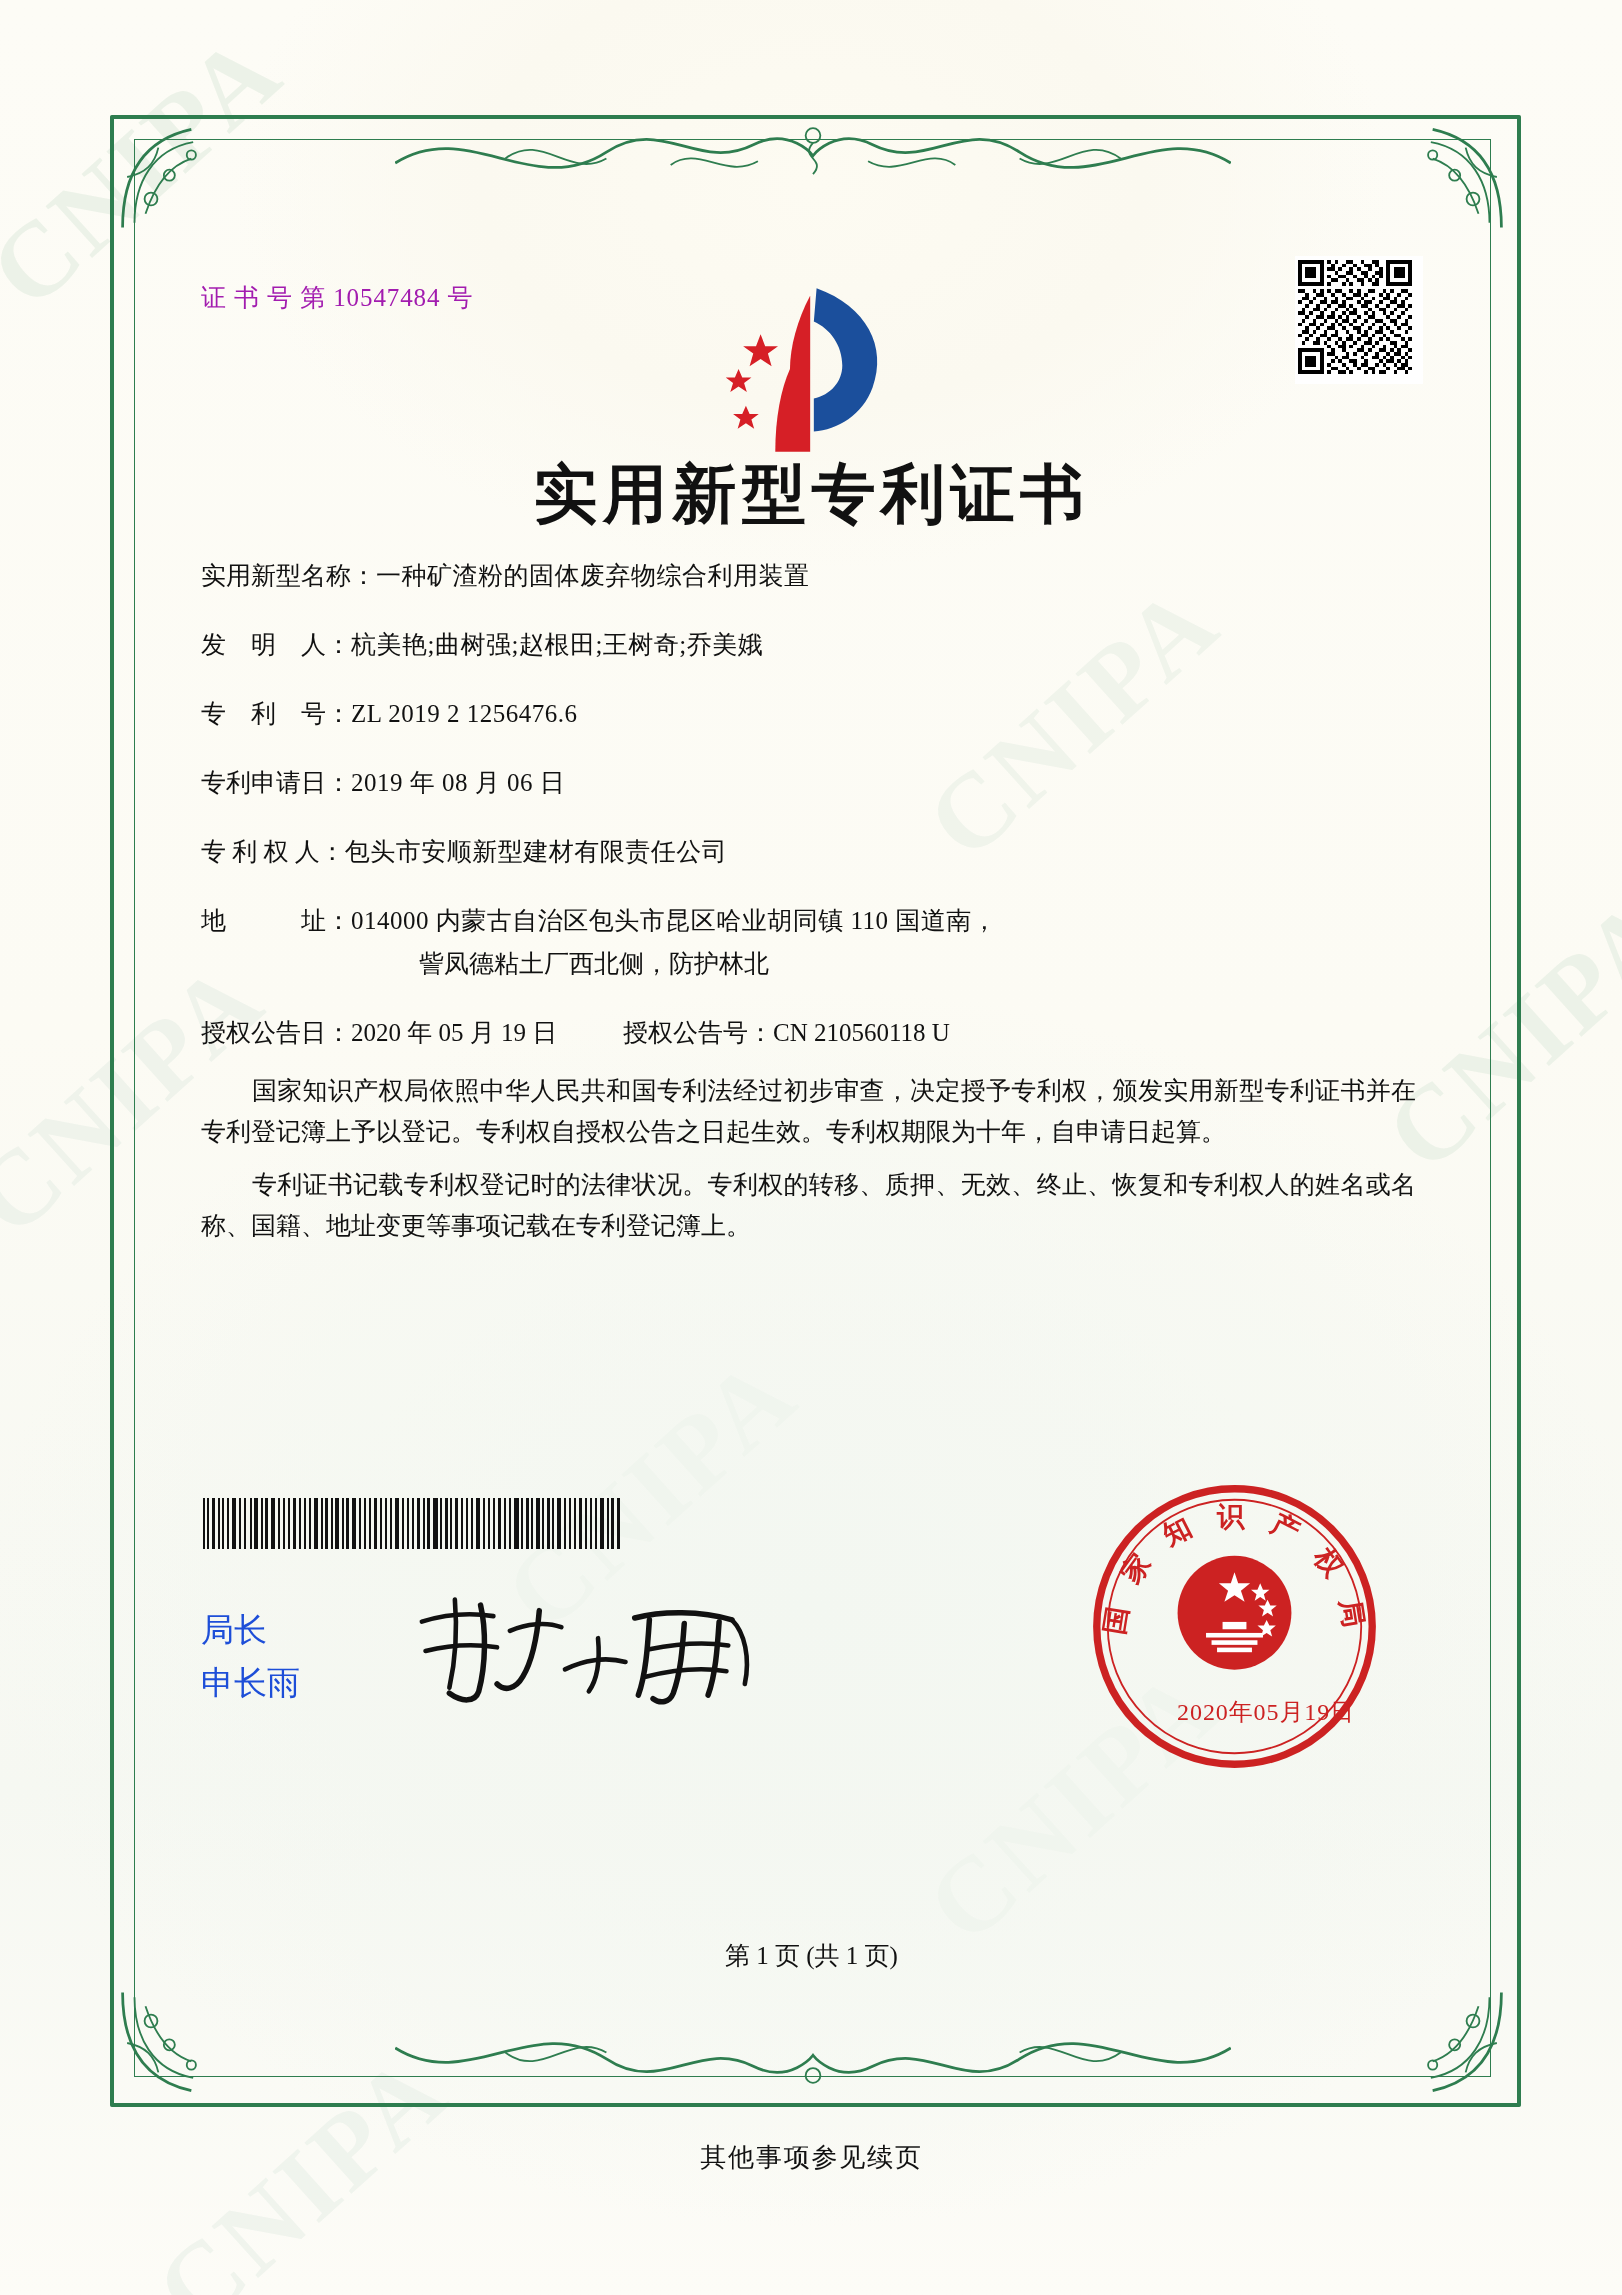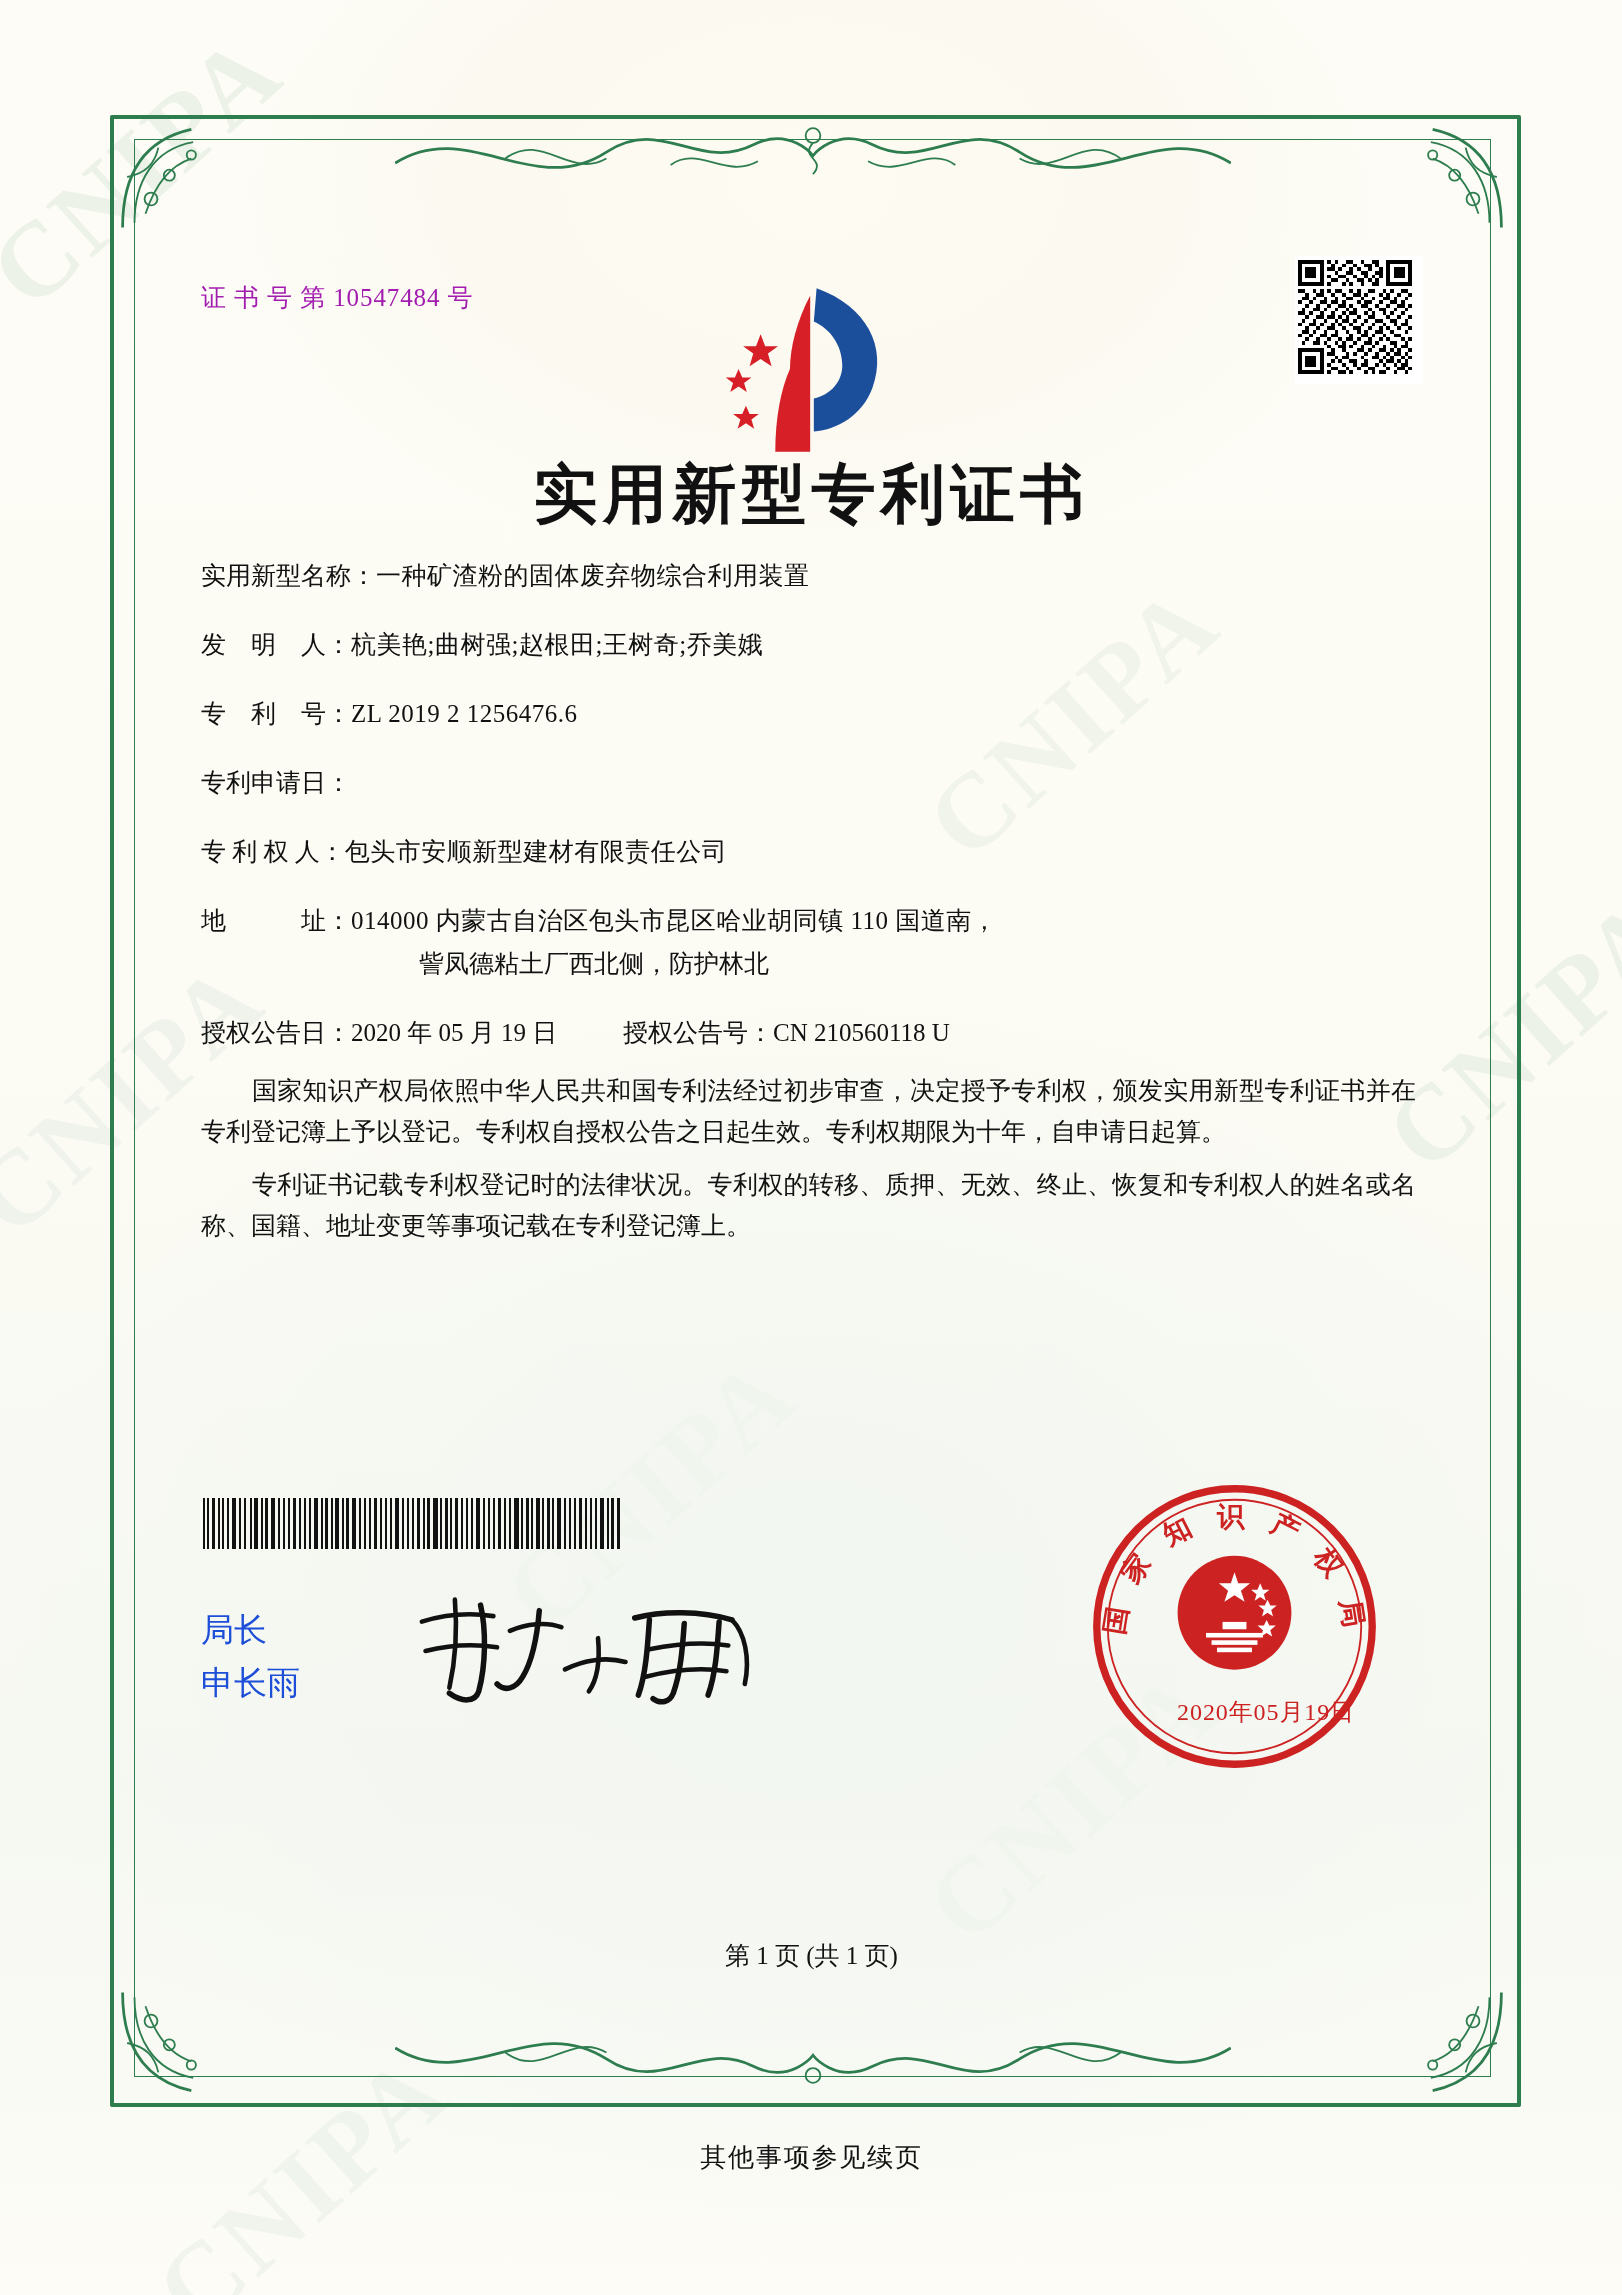--- a/index.html
+++ b/index.html
@@ -591,20 +591,21 @@
       <div class="field" style="margin-bottom:39px">
         <span class="lab">发　明　人：</span>
         <span class="val">杭美艳;曲树强;赵根田;王树奇;乔美娥</span>
       </div>
       <div class="field" style="margin-bottom:39px">
         <span class="lab">专　利　号：</span>
         <span class="val">ZL 2019 2 1256476.6</span>
       </div>
       <div class="field" style="margin-bottom:39px">
         <span class="lab">专利申请日：</span>
+        <span class="val">2019 年 08 月 06 日</span>
       </div>
       <div class="field" style="margin-bottom:39px">
         <span class="lab">专 利 权 人：</span>
         <span class="val">包头市安顺新型建材有限责任公司</span>
       </div>
       <div class="field">
         <span class="lab">地　　　址：</span>
         <span class="val">014000 内蒙古自治区包头市昆区哈业胡同镇 110 国道南，</span>
       </div>
       <div class="addr-line2">訾凤德粘土厂西北侧，防护林北</div>

